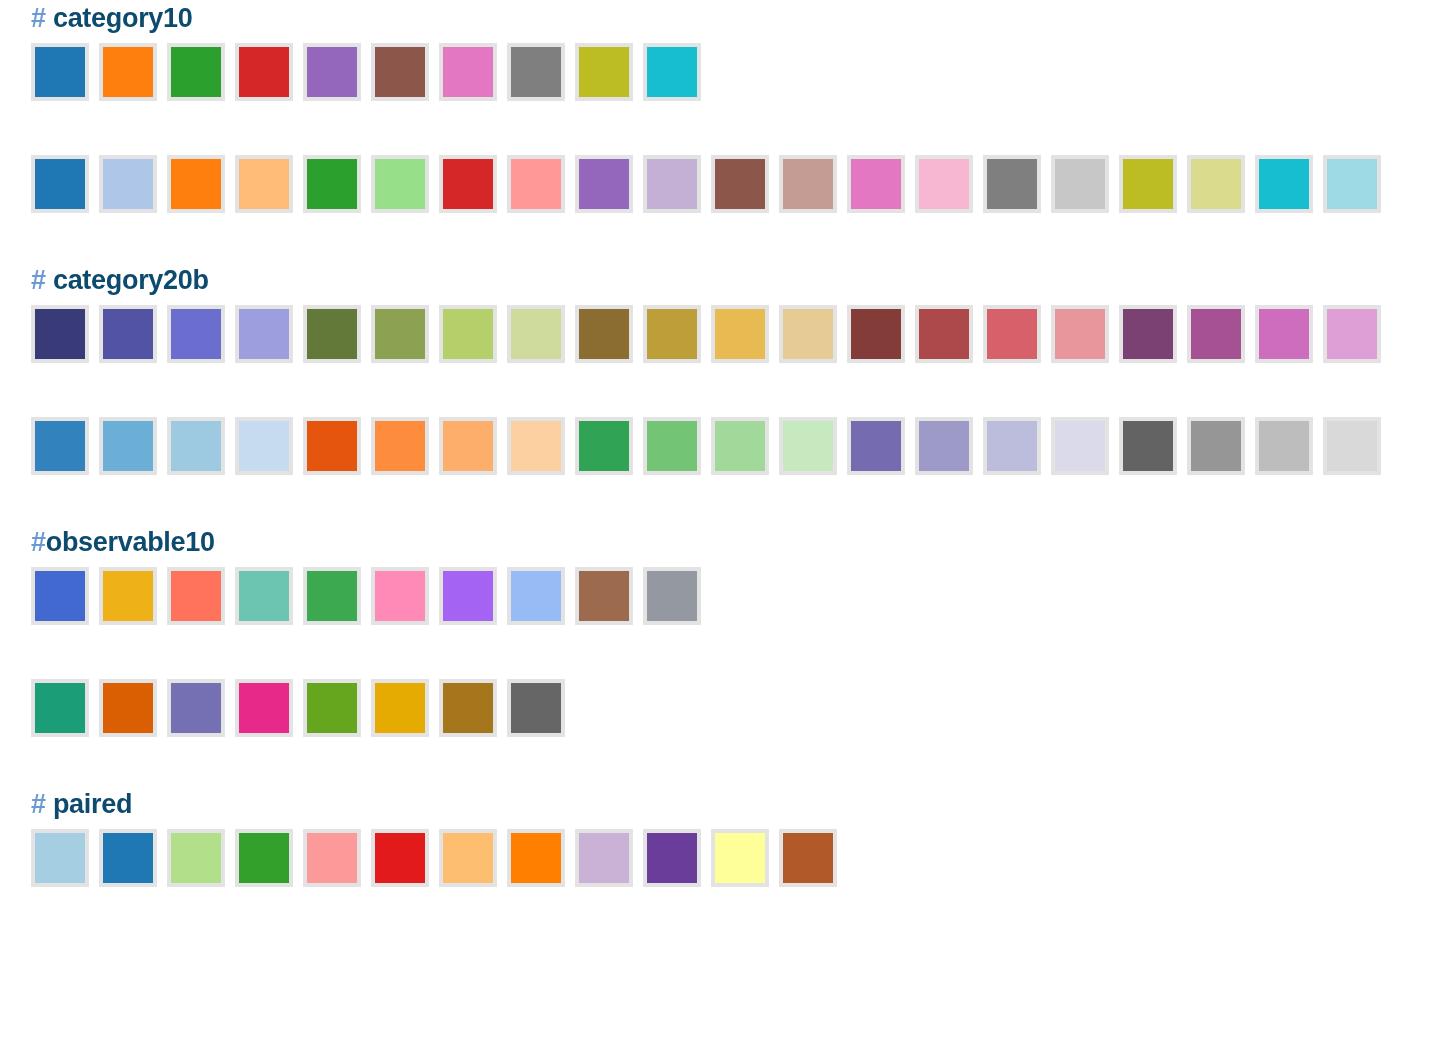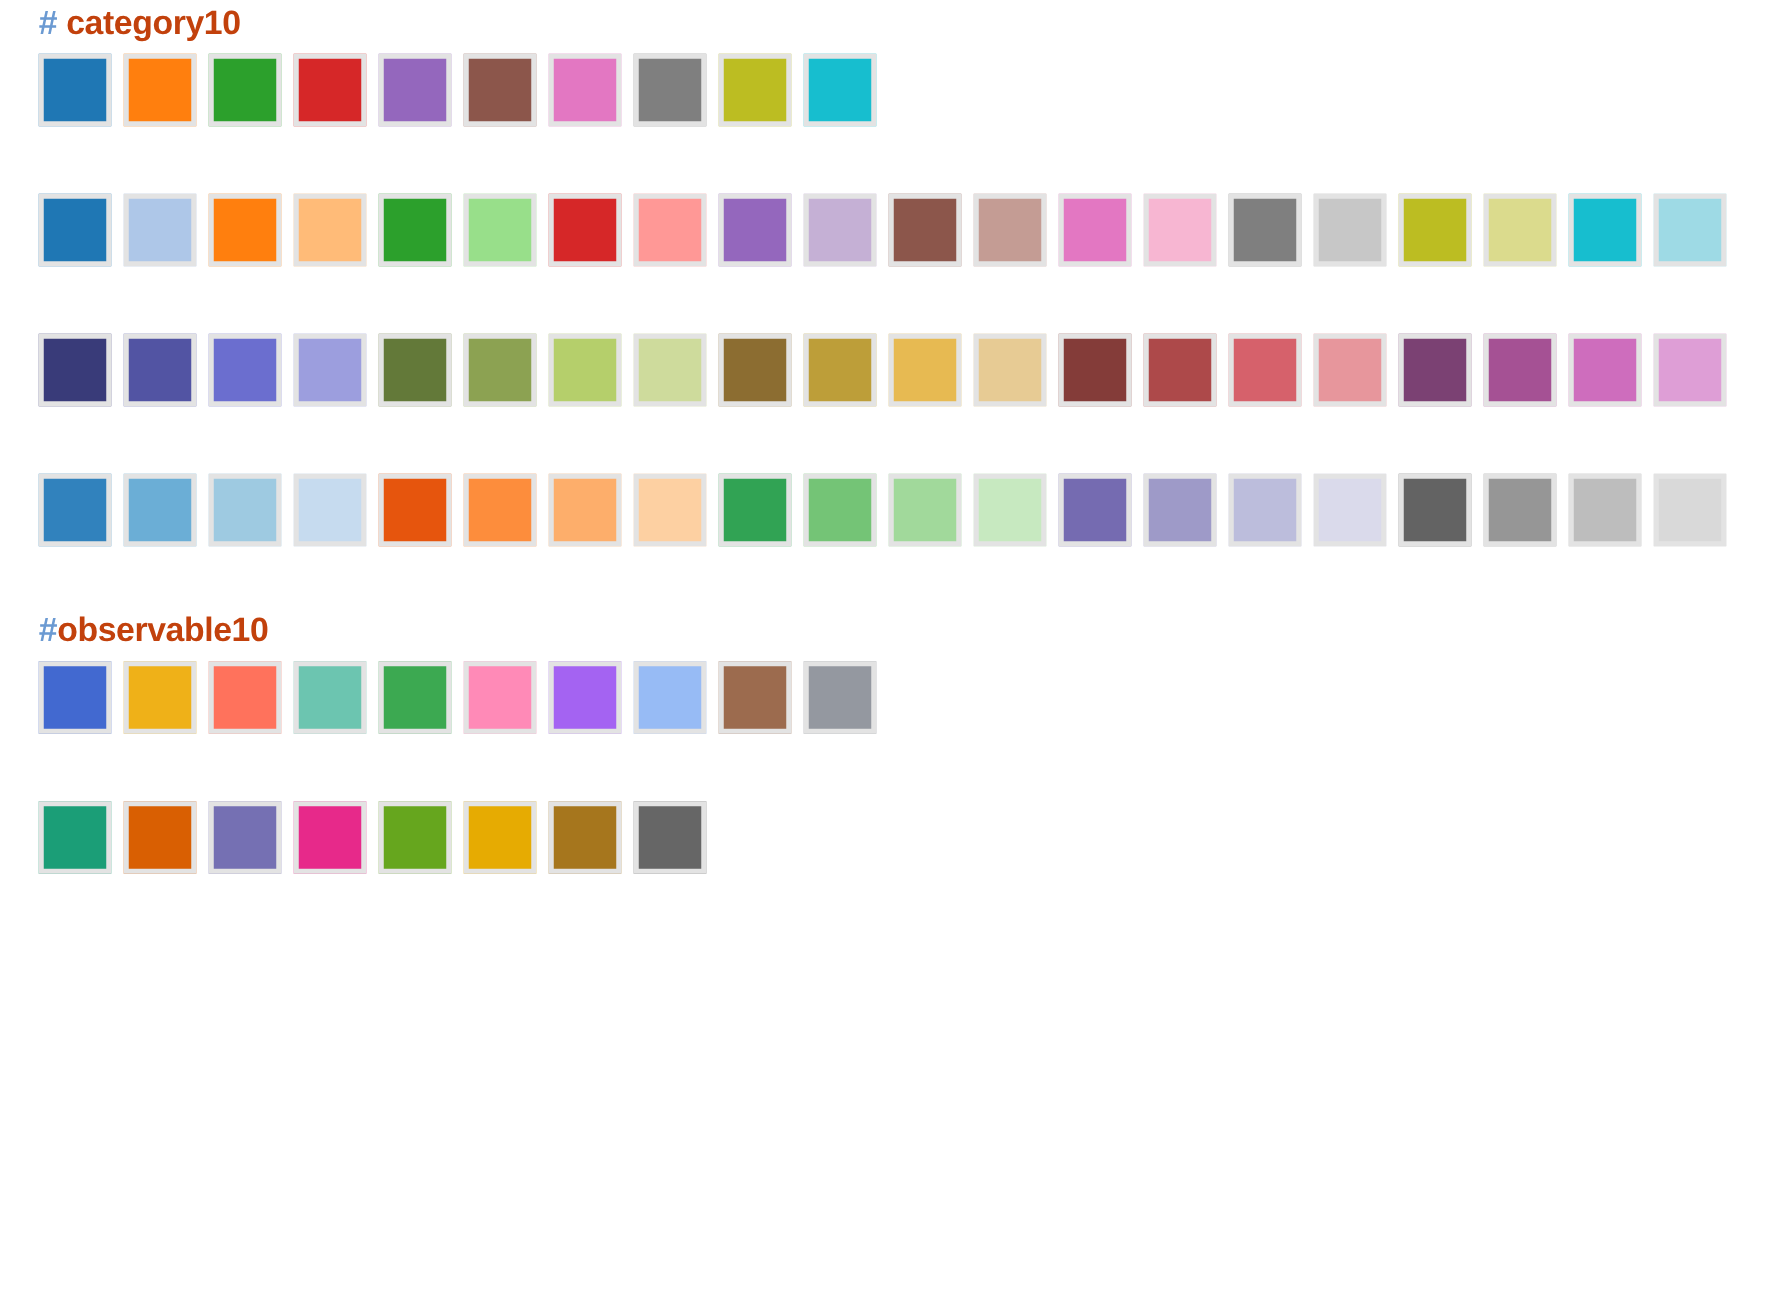--- a/index.html
+++ b/index.html
@@ -30,21 +30,21 @@
     letter-spacing: -0.3px;
     margin: 0;
     padding: 0;
     white-space: nowrap;
   }
   .hash {
     color: #6b9ad2;
     font-weight: bold;
   }
   .scheme-name {
-    color: #c2410c;
+    color: #0c4a6e;
     margin-top: 22px;
   }
   .swatch-row {
     display: flex;
     flex-direction: row;
     align-items: flex-start;
     flex-wrap: nowrap;
   }
   .swatch {
     width: 50px;
@@ -97,20 +97,21 @@
         <div class="swatch" title="#f7b6d2" style="background-color: rgb(247, 182, 210);"></div>
         <div class="swatch" title="#7f7f7f" style="background-color: rgb(127, 127, 127);"></div>
         <div class="swatch" title="#c7c7c7" style="background-color: rgb(199, 199, 199);"></div>
         <div class="swatch" title="#bcbd22" style="background-color: rgb(188, 189, 34);"></div>
         <div class="swatch" title="#dbdb8d" style="background-color: rgb(219, 219, 141);"></div>
         <div class="swatch" title="#17becf" style="background-color: rgb(23, 190, 207);"></div>
         <div class="swatch" title="#9edae5" style="background-color: rgb(158, 218, 229);"></div>
       </div>
     </section>
     <section class="scheme">
+      <h2 class="scheme-heading s-gap-heading"><a class="hash">#</a> <span class="scheme-name">category20b</span></h2>
       <div class="swatch-row s-gap-row">
         <div class="swatch" title="#393b79" style="background-color: rgb(57, 59, 121);"></div>
         <div class="swatch" title="#5254a3" style="background-color: rgb(82, 84, 163);"></div>
         <div class="swatch" title="#6b6ecf" style="background-color: rgb(107, 110, 207);"></div>
         <div class="swatch" title="#9c9ede" style="background-color: rgb(156, 158, 222);"></div>
         <div class="swatch" title="#637939" style="background-color: rgb(99, 121, 57);"></div>
         <div class="swatch" title="#8ca252" style="background-color: rgb(140, 162, 82);"></div>
         <div class="swatch" title="#b5cf6b" style="background-color: rgb(181, 207, 107);"></div>
         <div class="swatch" title="#cedb9c" style="background-color: rgb(206, 219, 156);"></div>
         <div class="swatch" title="#8c6d31" style="background-color: rgb(140, 109, 49);"></div>
@@ -171,13 +172,30 @@
         <div class="swatch" title="#1b9e77" style="background-color: rgb(27, 158, 119);"></div>
         <div class="swatch" title="#d95f02" style="background-color: rgb(217, 95, 2);"></div>
         <div class="swatch" title="#7570b3" style="background-color: rgb(117, 112, 179);"></div>
         <div class="swatch" title="#e7298a" style="background-color: rgb(231, 41, 138);"></div>
         <div class="swatch" title="#66a61e" style="background-color: rgb(102, 166, 30);"></div>
         <div class="swatch" title="#e6ab02" style="background-color: rgb(230, 171, 2);"></div>
         <div class="swatch" title="#a6761d" style="background-color: rgb(166, 118, 29);"></div>
         <div class="swatch" title="#666666" style="background-color: rgb(102, 102, 102);"></div>
       </div>
     </section>
+    <section class="scheme">
+      <h2 class="scheme-heading s-gap-heading"><a class="hash">#</a> <span class="scheme-name">paired</span></h2>
+      <div class="swatch-row s-gap-row">
+        <div class="swatch" title="#a6cee3" style="background-color: rgb(166, 206, 227);"></div>
+        <div class="swatch" title="#1f78b4" style="background-color: rgb(31, 120, 180);"></div>
+        <div class="swatch" title="#b2df8a" style="background-color: rgb(178, 223, 138);"></div>
+        <div class="swatch" title="#33a02c" style="background-color: rgb(51, 160, 44);"></div>
+        <div class="swatch" title="#fb9a99" style="background-color: rgb(251, 154, 153);"></div>
+        <div class="swatch" title="#e31a1c" style="background-color: rgb(227, 26, 28);"></div>
+        <div class="swatch" title="#fdbf6f" style="background-color: rgb(253, 191, 111);"></div>
+        <div class="swatch" title="#ff7f00" style="background-color: rgb(255, 127, 0);"></div>
+        <div class="swatch" title="#cab2d6" style="background-color: rgb(202, 178, 214);"></div>
+        <div class="swatch" title="#6a3d9a" style="background-color: rgb(106, 61, 154);"></div>
+        <div class="swatch" title="#ffff99" style="background-color: rgb(255, 255, 153);"></div>
+        <div class="swatch" title="#b15928" style="background-color: rgb(177, 89, 40);"></div>
+      </div>
+    </section>
   </div>
 
 </body></html>

